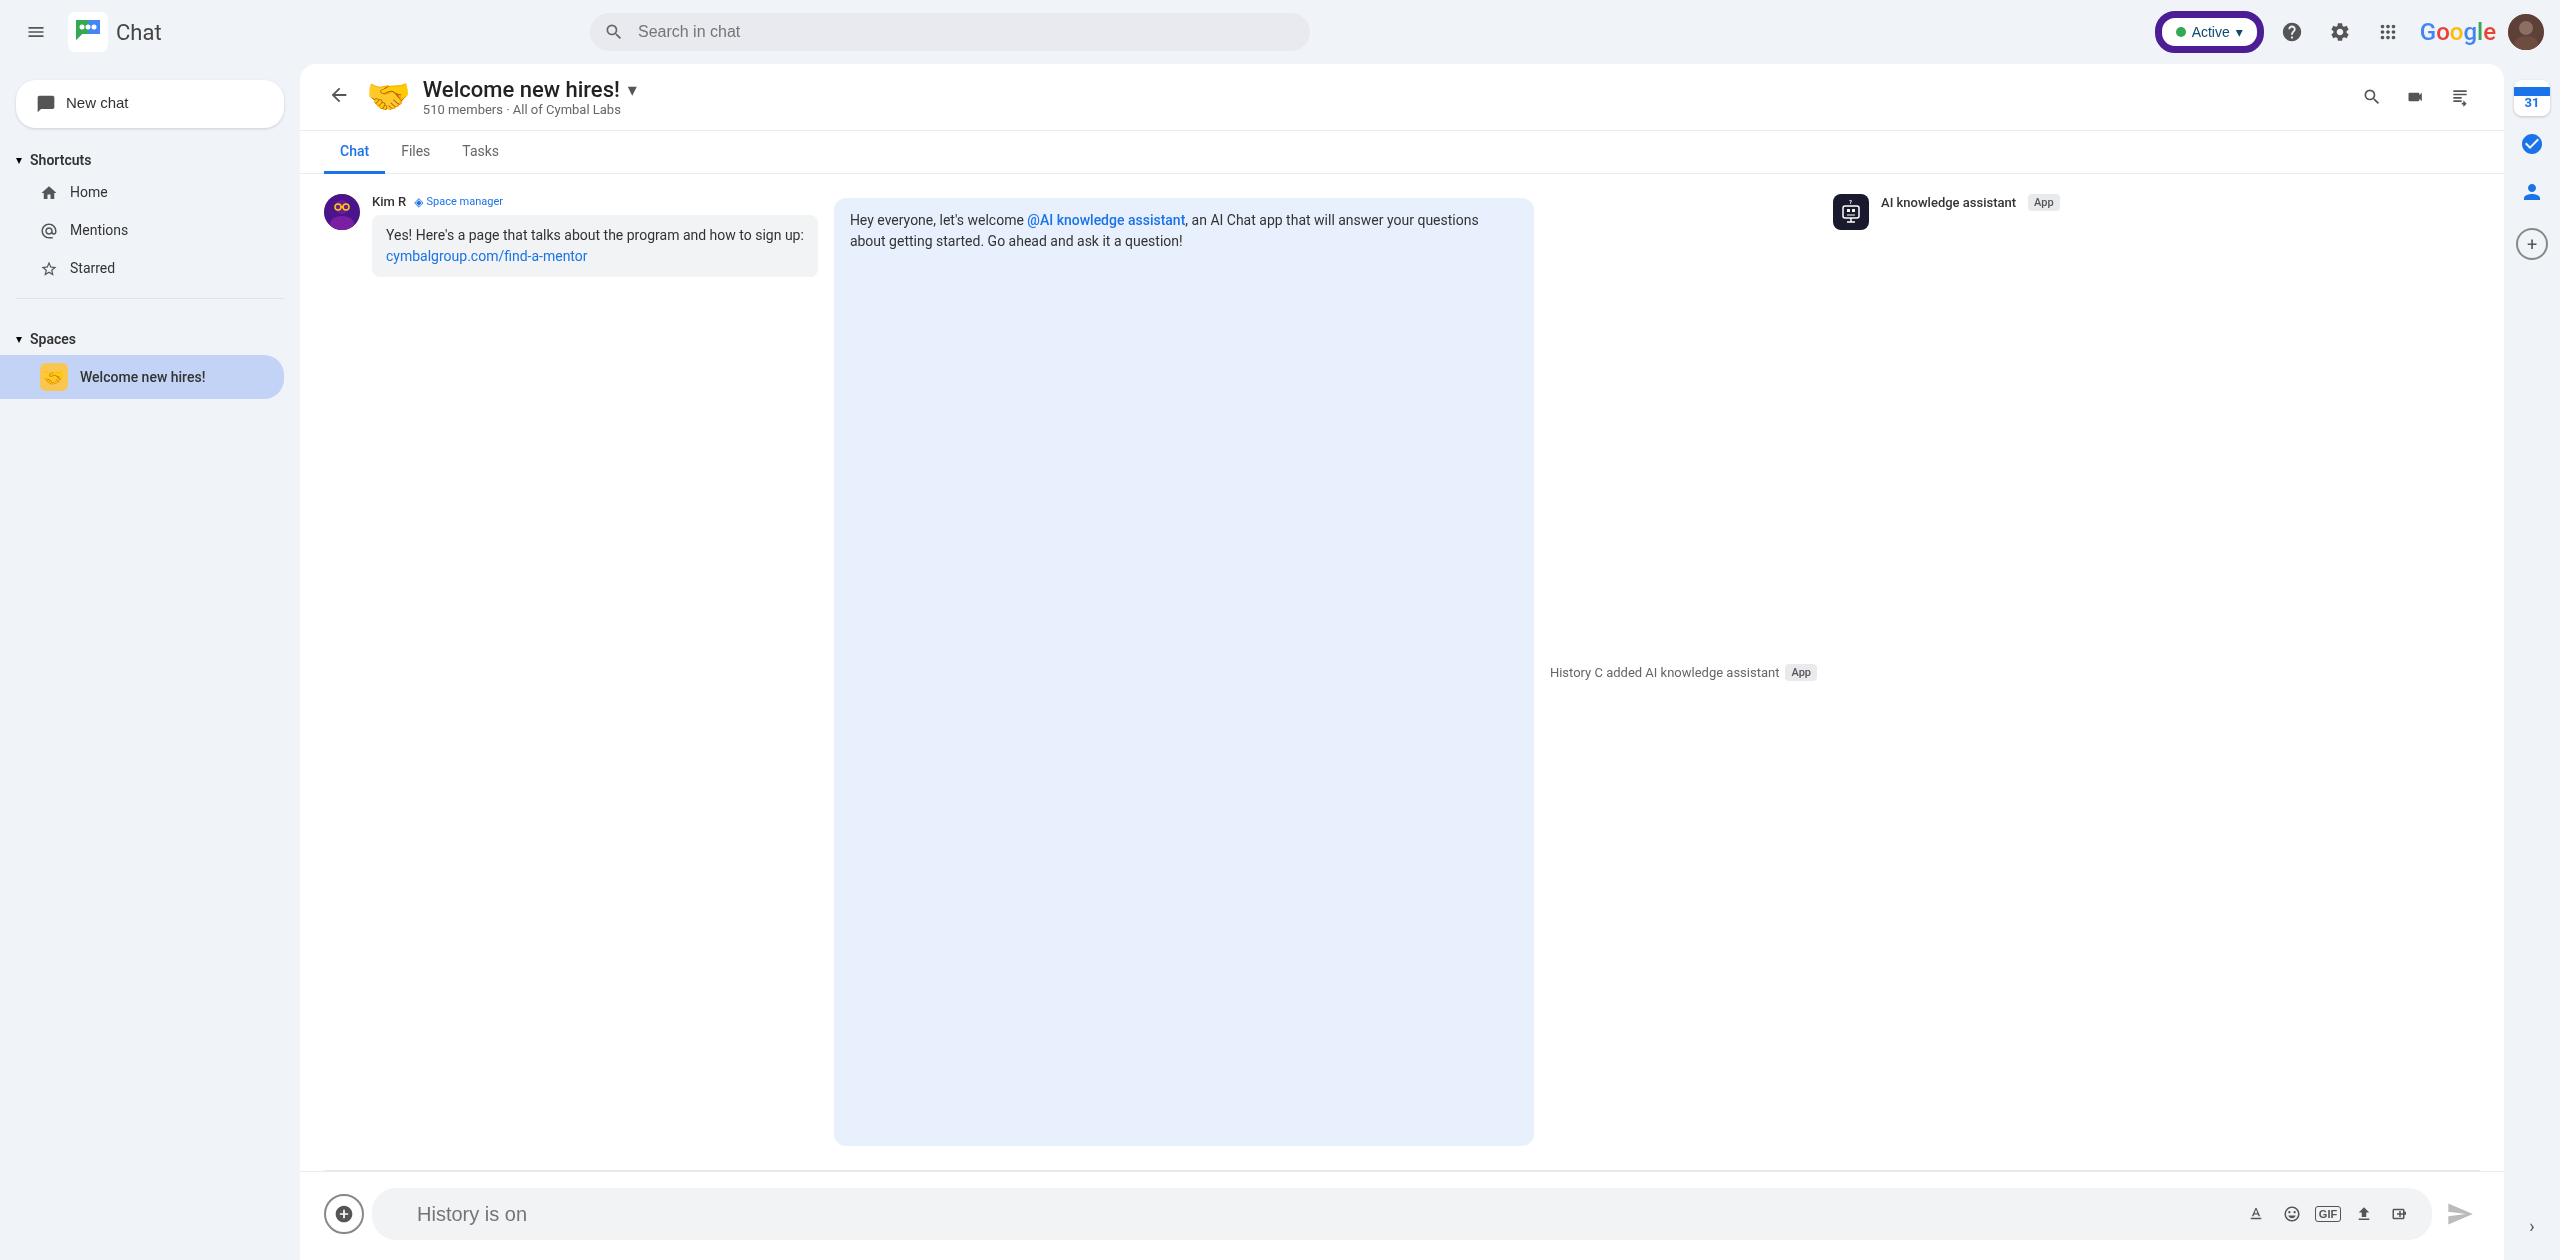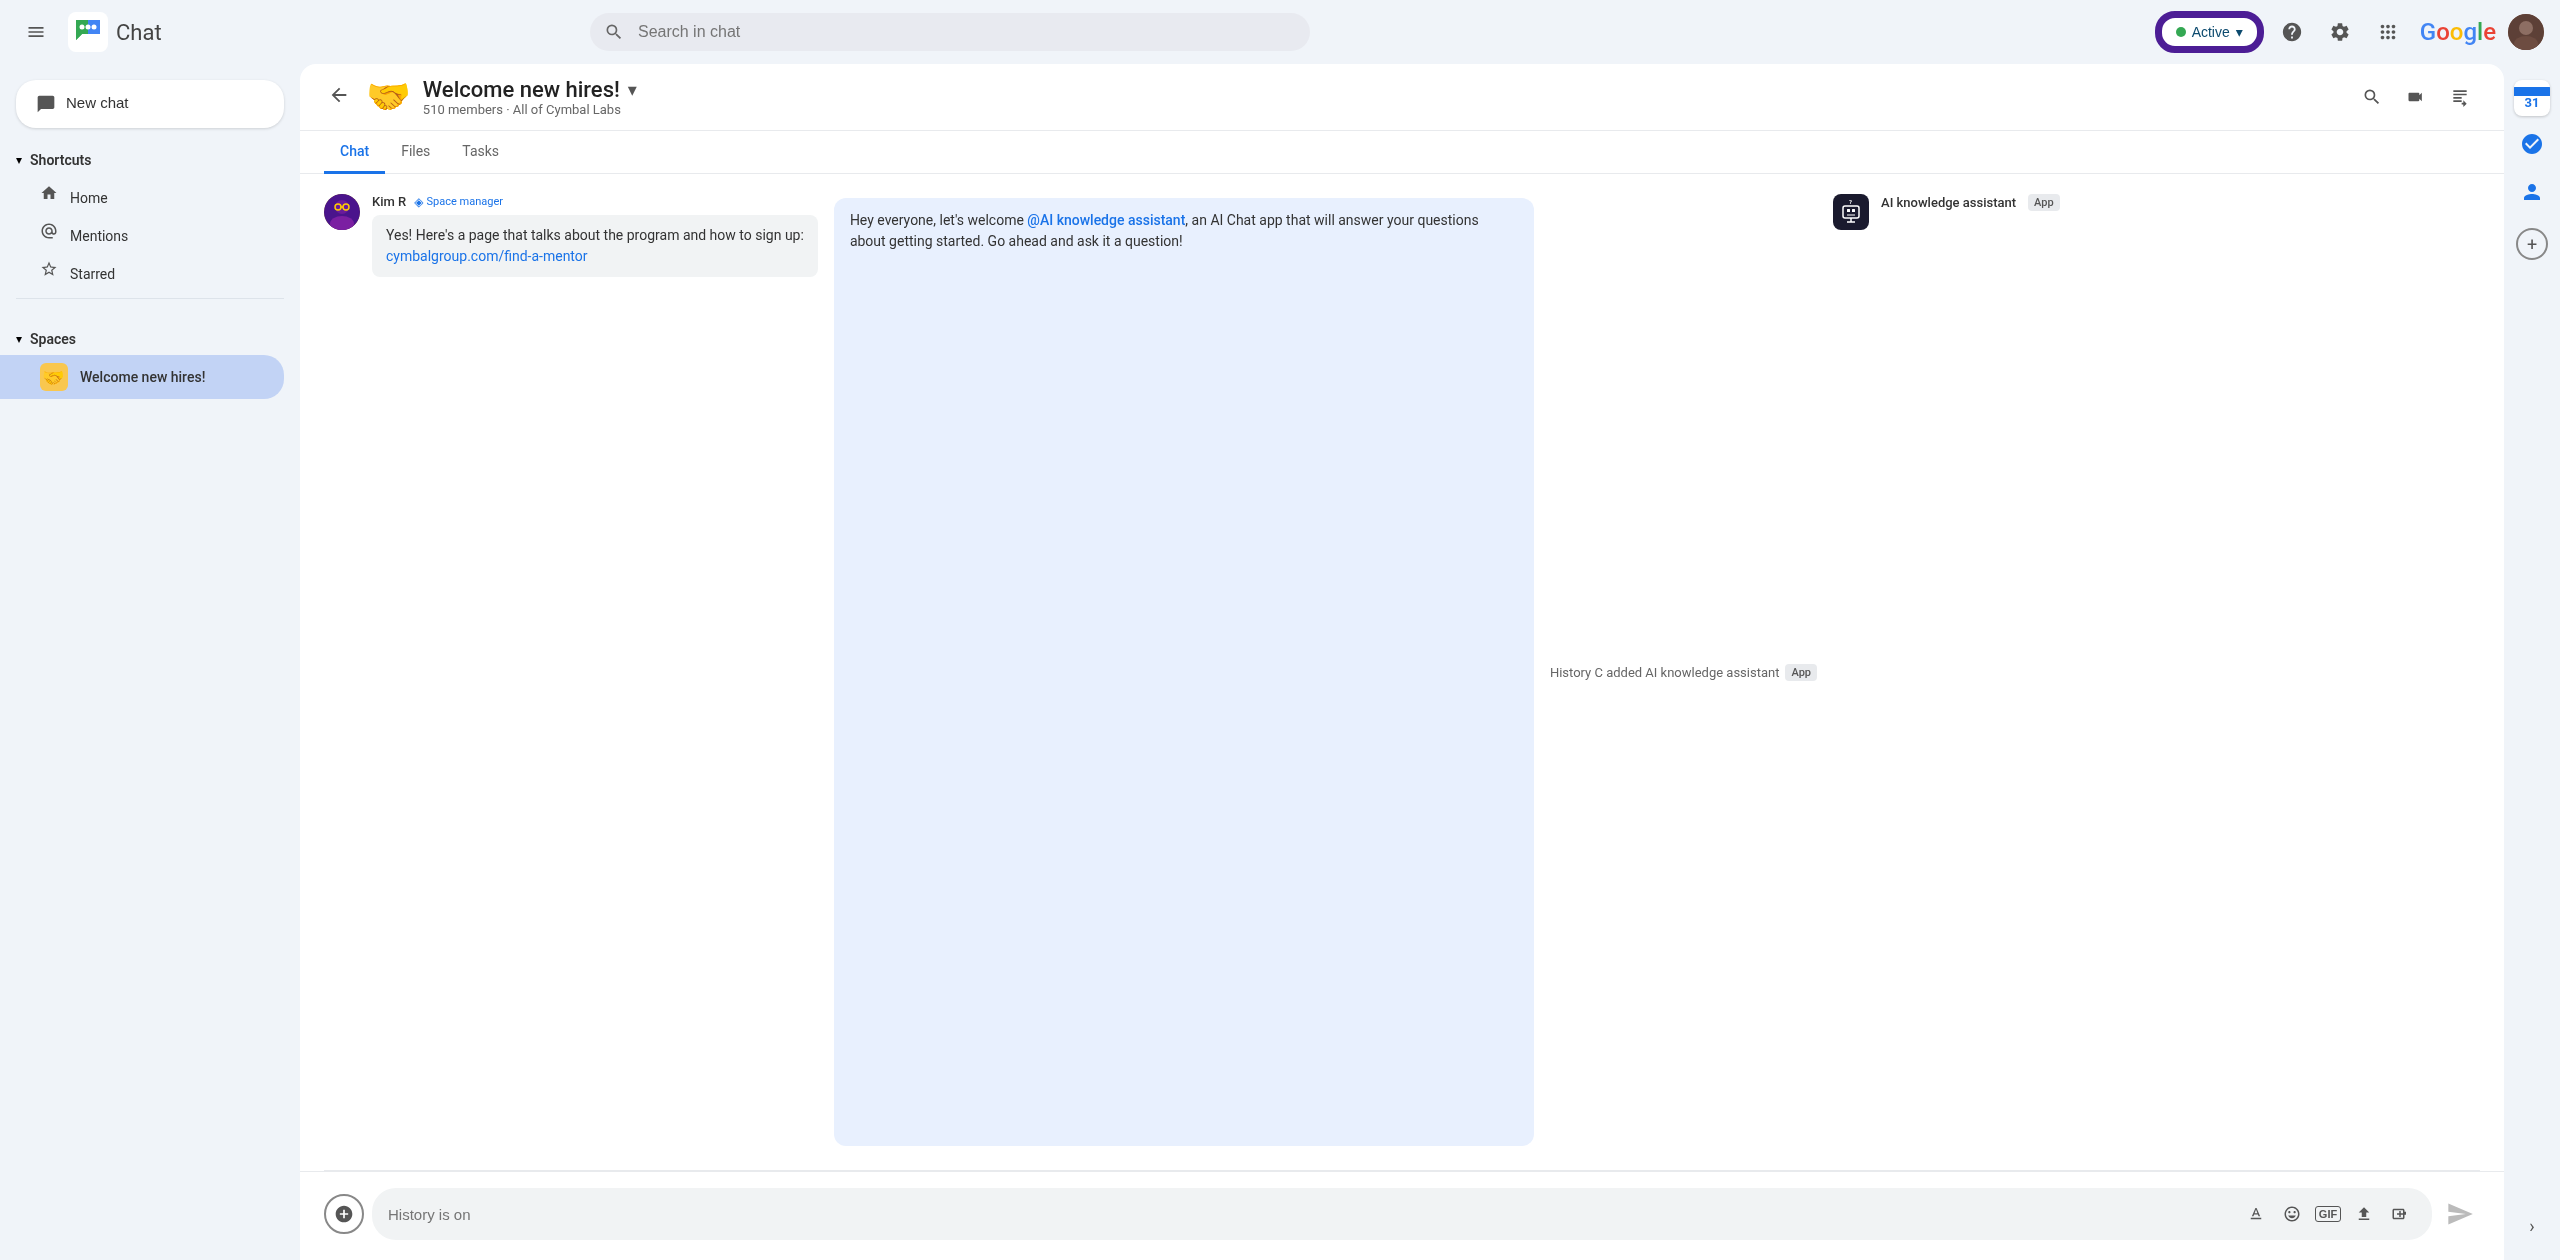--- a/index.html
+++ b/index.html
@@ -169,21 +169,21 @@
       border-radius: 0 20px 20px 0;
       margin-right: 16px;
     }
     .sidebar-section-title {
       font-size: 14px;
       font-weight: 600;
       color: #333;
     }
     .sidebar-item {
       display: flex;
-      align-items: flex-end;
+      align-items: flex-start;
       gap: 12px;
       padding: 8px 16px 8px 40px;
       cursor: pointer;
       border-radius: 0 20px 20px 0;
       margin-right: 16px;
     }
     .sidebar-item-label {
       font-size: 14px;
       color: #333;
     }
@@ -463,23 +463,24 @@
       align-items: center;
       background: #f1f3f4;
       border-radius: 24px;
       padding: 10px 16px;
       gap: 8px;
     }
     .message-input {
       flex: 1;
       border: none;
       background: transparent;
-      font-size: 15px;
+      font-size: 20px;
       color: #666;
       outline: none;
+      margin-left: 29px;
     }
     .input-actions {
       display: flex;
       align-items: center;
       gap: 4px;
     }
     .input-action-btn {
       width: 32px;
       height: 32px;
       border-radius: 50%;

